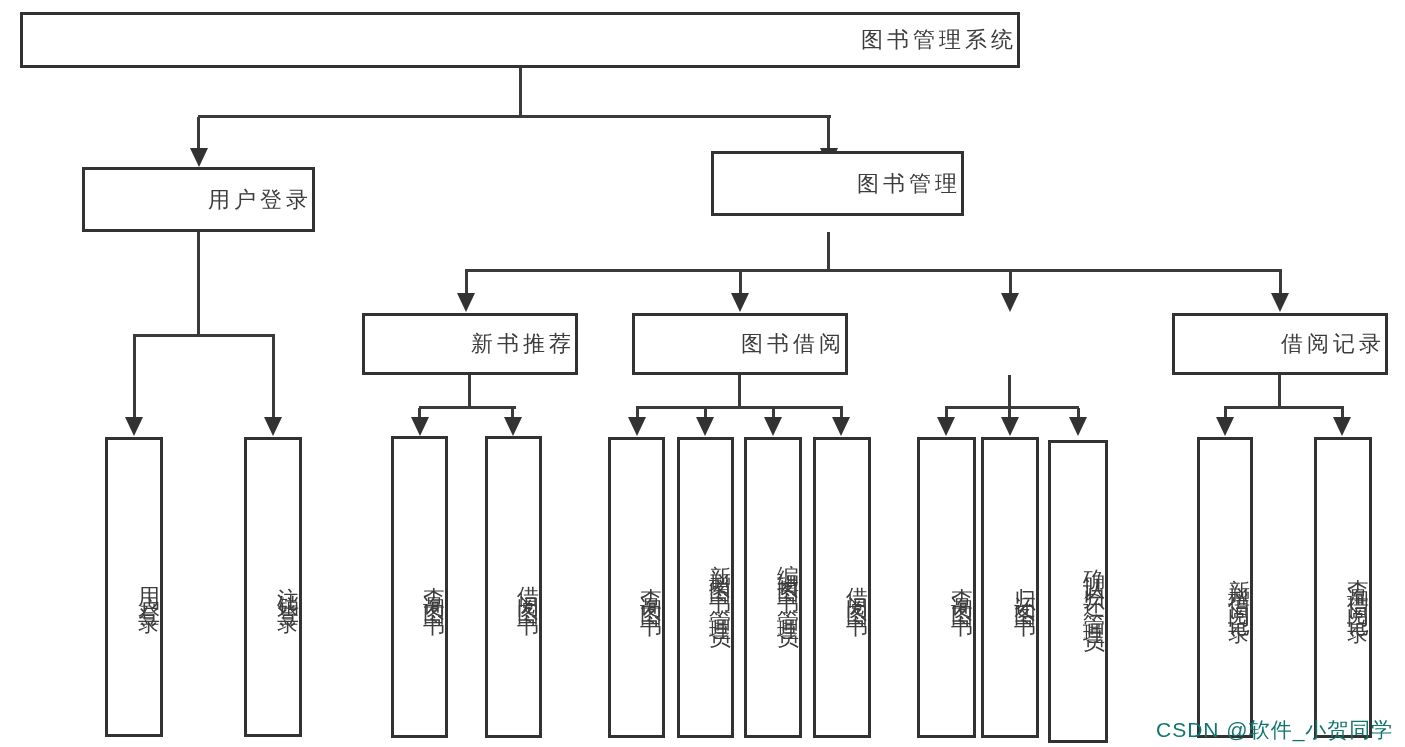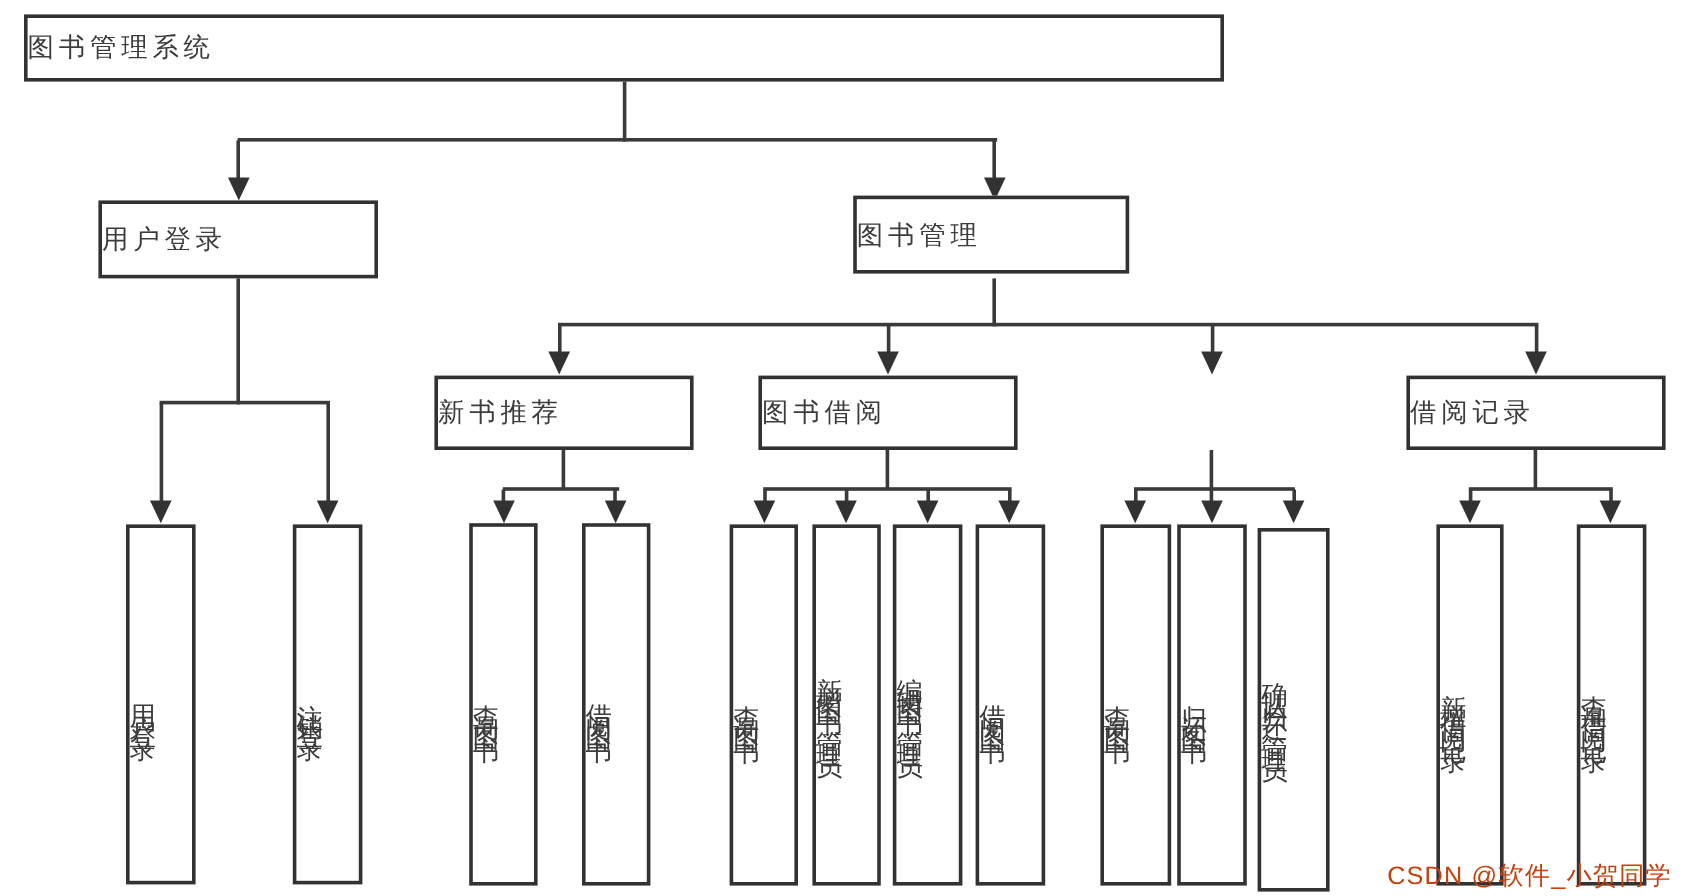--- a/index.html
+++ b/index.html
@@ -3,36 +3,36 @@
 <meta charset="utf-8">
 <style>
   html,body{margin:0;padding:0;background:#fff;}
   .stage{
     position:relative;width:1405px;height:747px;background:#ffffff;overflow:hidden;
     font-family:"Liberation Sans","DejaVu Sans",sans-serif;
   }
   .box{
     position:absolute;box-sizing:border-box;background:#ffffff;
     border:3px solid #323232;color:#3c3c3c;
-    display:flex;align-items:center;justify-content:flex-start;
+    display:flex;align-items:center;justify-content:flex-end;
   }
   .hbox{font-size:22px;letter-spacing:4px;font-weight:400;}
   .vbox .vtext{
     writing-mode:vertical-rl;text-orientation:mixed;
     font-size:22px;letter-spacing:9px;line-height:1;
   }
   .hline,.vline{position:absolute;background:#3a3a3a;}
   .arrow{
     position:absolute;width:0;height:0;
     border-left:9px solid transparent;border-right:9px solid transparent;
     border-top:19px solid #323232;
   }
   .watermark{
     position:absolute;left:1156px;top:716px;z-index:10;
-    font-size:21px;color:#c2410c;letter-spacing:1px;white-space:nowrap;
+    font-size:21px;color:#0f766e;letter-spacing:1px;white-space:nowrap;
   }
 </style>
 </head>
 <body>
 
 <div class="stage">
 
   <div class="box hbox" style="left:20px;top:12px;width:1000px;height:56px;">
     <span>图书管理系统</span>
   </div>
@@ -40,21 +40,21 @@
   <div class="vline" style="left:519px;top:68px;width:3px;height:50px;"></div>
   <div class="hline" style="left:198px;top:115px;width:633px;height:3px;"></div>
   <div class="vline" style="left:197px;top:117px;width:3px;height:34px;"></div>
   <div class="arrow" style="left:190px;top:148px;"></div>
   <div class="vline" style="left:827px;top:117px;width:3px;height:34px;"></div>
   <div class="arrow" style="left:820px;top:148px;"></div>
 
   <div class="box hbox" style="left:82px;top:167px;width:233px;height:65px;">
     <span>用户登录</span>
   </div>
-  <div class="box hbox" style="left:711px;top:163px;width:230px;height:65px;">
+  <div class="box hbox" style="left:711px;top:151px;width:253px;height:65px;">
     <span>图书管理</span>
   </div>
 
   <div class="vline" style="left:197px;top:232px;width:3px;height:105px;"></div>
   <div class="hline" style="left:133px;top:334px;width:142px;height:3px;"></div>
   <div class="vline" style="left:133px;top:336px;width:3px;height:83px;"></div>
   <div class="arrow" style="left:125px;top:417px;"></div>
   <div class="vline" style="left:272px;top:336px;width:3px;height:83px;"></div>
   <div class="arrow" style="left:264px;top:417px;"></div>
 

